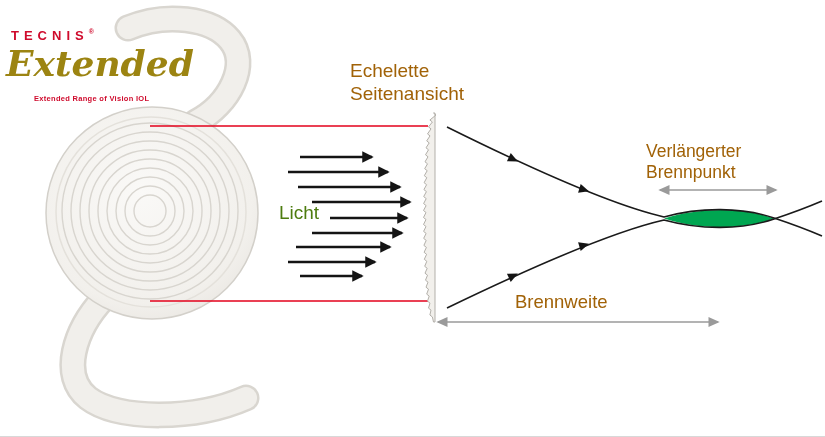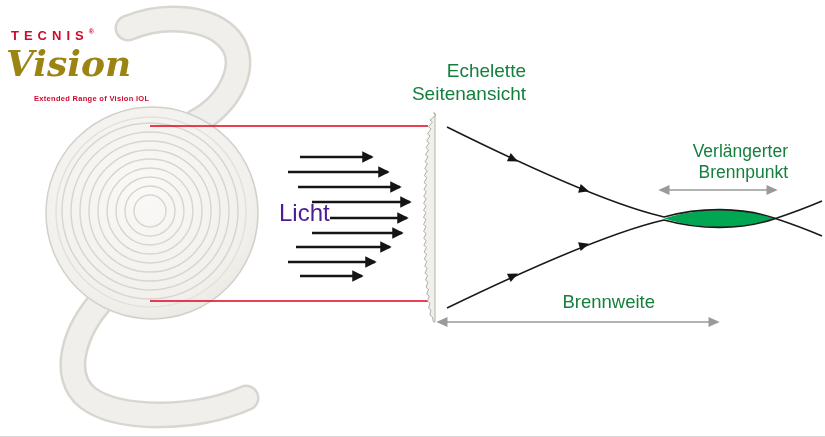--- a/index.html
+++ b/index.html
@@ -8,22 +8,22 @@
     --focus-green:#00a651;
     --guide-red:#e3001b;
     --measure-gray:#9a9a9a;
     --ink:#161616;
   }
   *{margin:0;padding:0;box-sizing:border-box}
   body{font-family:"Liberation Sans",sans-serif;background:#fff}
   .canvas{position:relative;width:825px;height:437px;background:#ffffff;overflow:hidden;border-bottom:1px solid #d8d8d8}
   .canvas svg{position:absolute;left:0;top:0}
   .abs{position:absolute}
-  .label{color:#15803d;text-align:right;font-size:19px;line-height:23px}
-  .label-licht{left:279px;top:201px;width:52px;font-size:24px;color:#4c1d95;text-align:left}
+  .label{color:#a16207;text-align:left;font-size:19px;line-height:23px}
+  .label-licht{left:279px;top:201px;width:52px;font-size:19px;color:#4d7c0f;text-align:left}
   .label-echelette{left:350px;top:59px;width:176px}
   .label-extfocus{left:646px;top:141px;width:142px;font-size:17.5px;line-height:21px}
   .label-brennweite{left:515px;top:290px;width:140px;font-size:18.5px}
   .tecnis{left:11px;top:28px;color:var(--brand-red);font-weight:bold;font-size:13px;letter-spacing:5px;white-space:nowrap}
   .tecnis sup{font-size:7px;letter-spacing:0;vertical-align:6px}
   .symfony{left:6px;top:39px;color:var(--brand-gold);font-family:"DejaVu Serif",serif;font-style:italic;font-weight:bold;font-size:36px;line-height:48px}
   .tagline{left:34px;top:94px;color:var(--brand-red);font-size:7.5px;font-weight:bold;letter-spacing:.3px}
 </style>
 </head>
 <body>
@@ -98,21 +98,21 @@
       <path d="M -9 -4.5 L 1 0 L -9 4.5 Z" transform="translate(588,191) rotate(17)"></path>
       <path d="M -9 -4.5 L 1 0 L -9 4.5 Z" transform="translate(517,274) rotate(-25)"></path>
       <path d="M -9 -4.5 L 1 0 L -9 4.5 Z" transform="translate(588,244) rotate(-17)"></path>
     </g>
 
     <line x1="660" y1="190" x2="776" y2="190" stroke="var(--measure-gray)" stroke-width="1.6" marker-start="url(#arrowGray)" marker-end="url(#arrowGray)"></line>
     <line x1="438" y1="322" x2="718" y2="322" stroke="var(--measure-gray)" stroke-width="1.6" marker-start="url(#arrowGray)" marker-end="url(#arrowGray)"></line>
   </svg>
 
   <div class="abs tecnis"><span>TECNIS</span><sup>®</sup></div>
-  <div class="abs symfony">Vision</div>
+  <div class="abs symfony">Extended</div>
   <div class="abs tagline">Extended Range of Vision IOL</div>
 
   <div class="abs label label-echelette">
     <div>Echelette</div>
     <div>Seitenansicht</div>
   </div>
 
   <div class="abs label label-licht">Licht</div>
 
   <div class="abs label label-extfocus">

